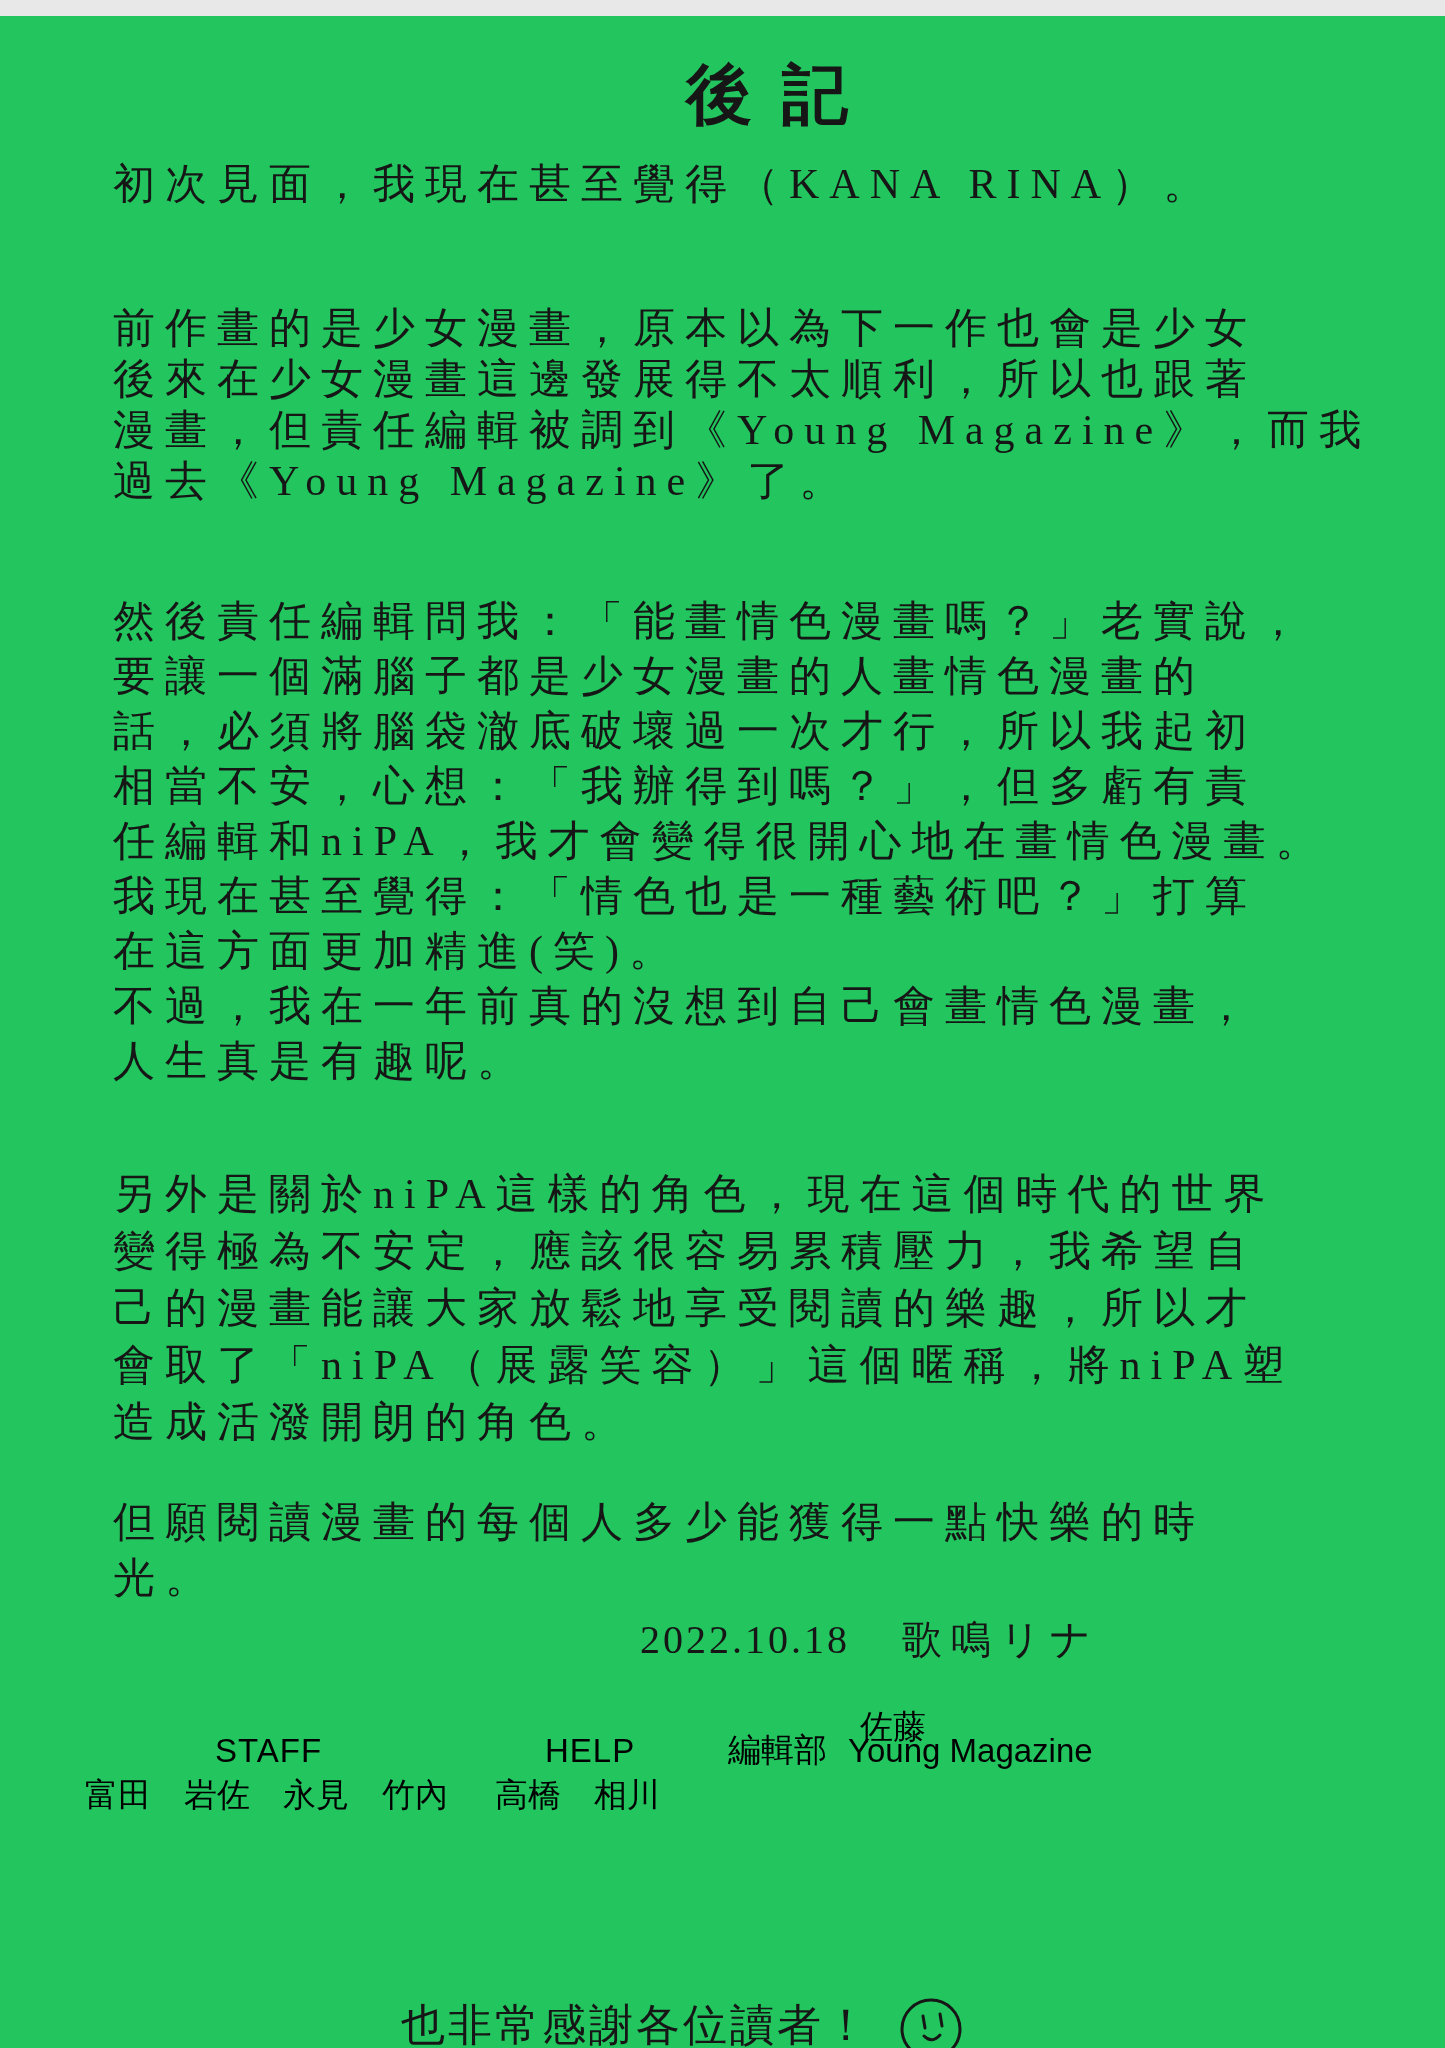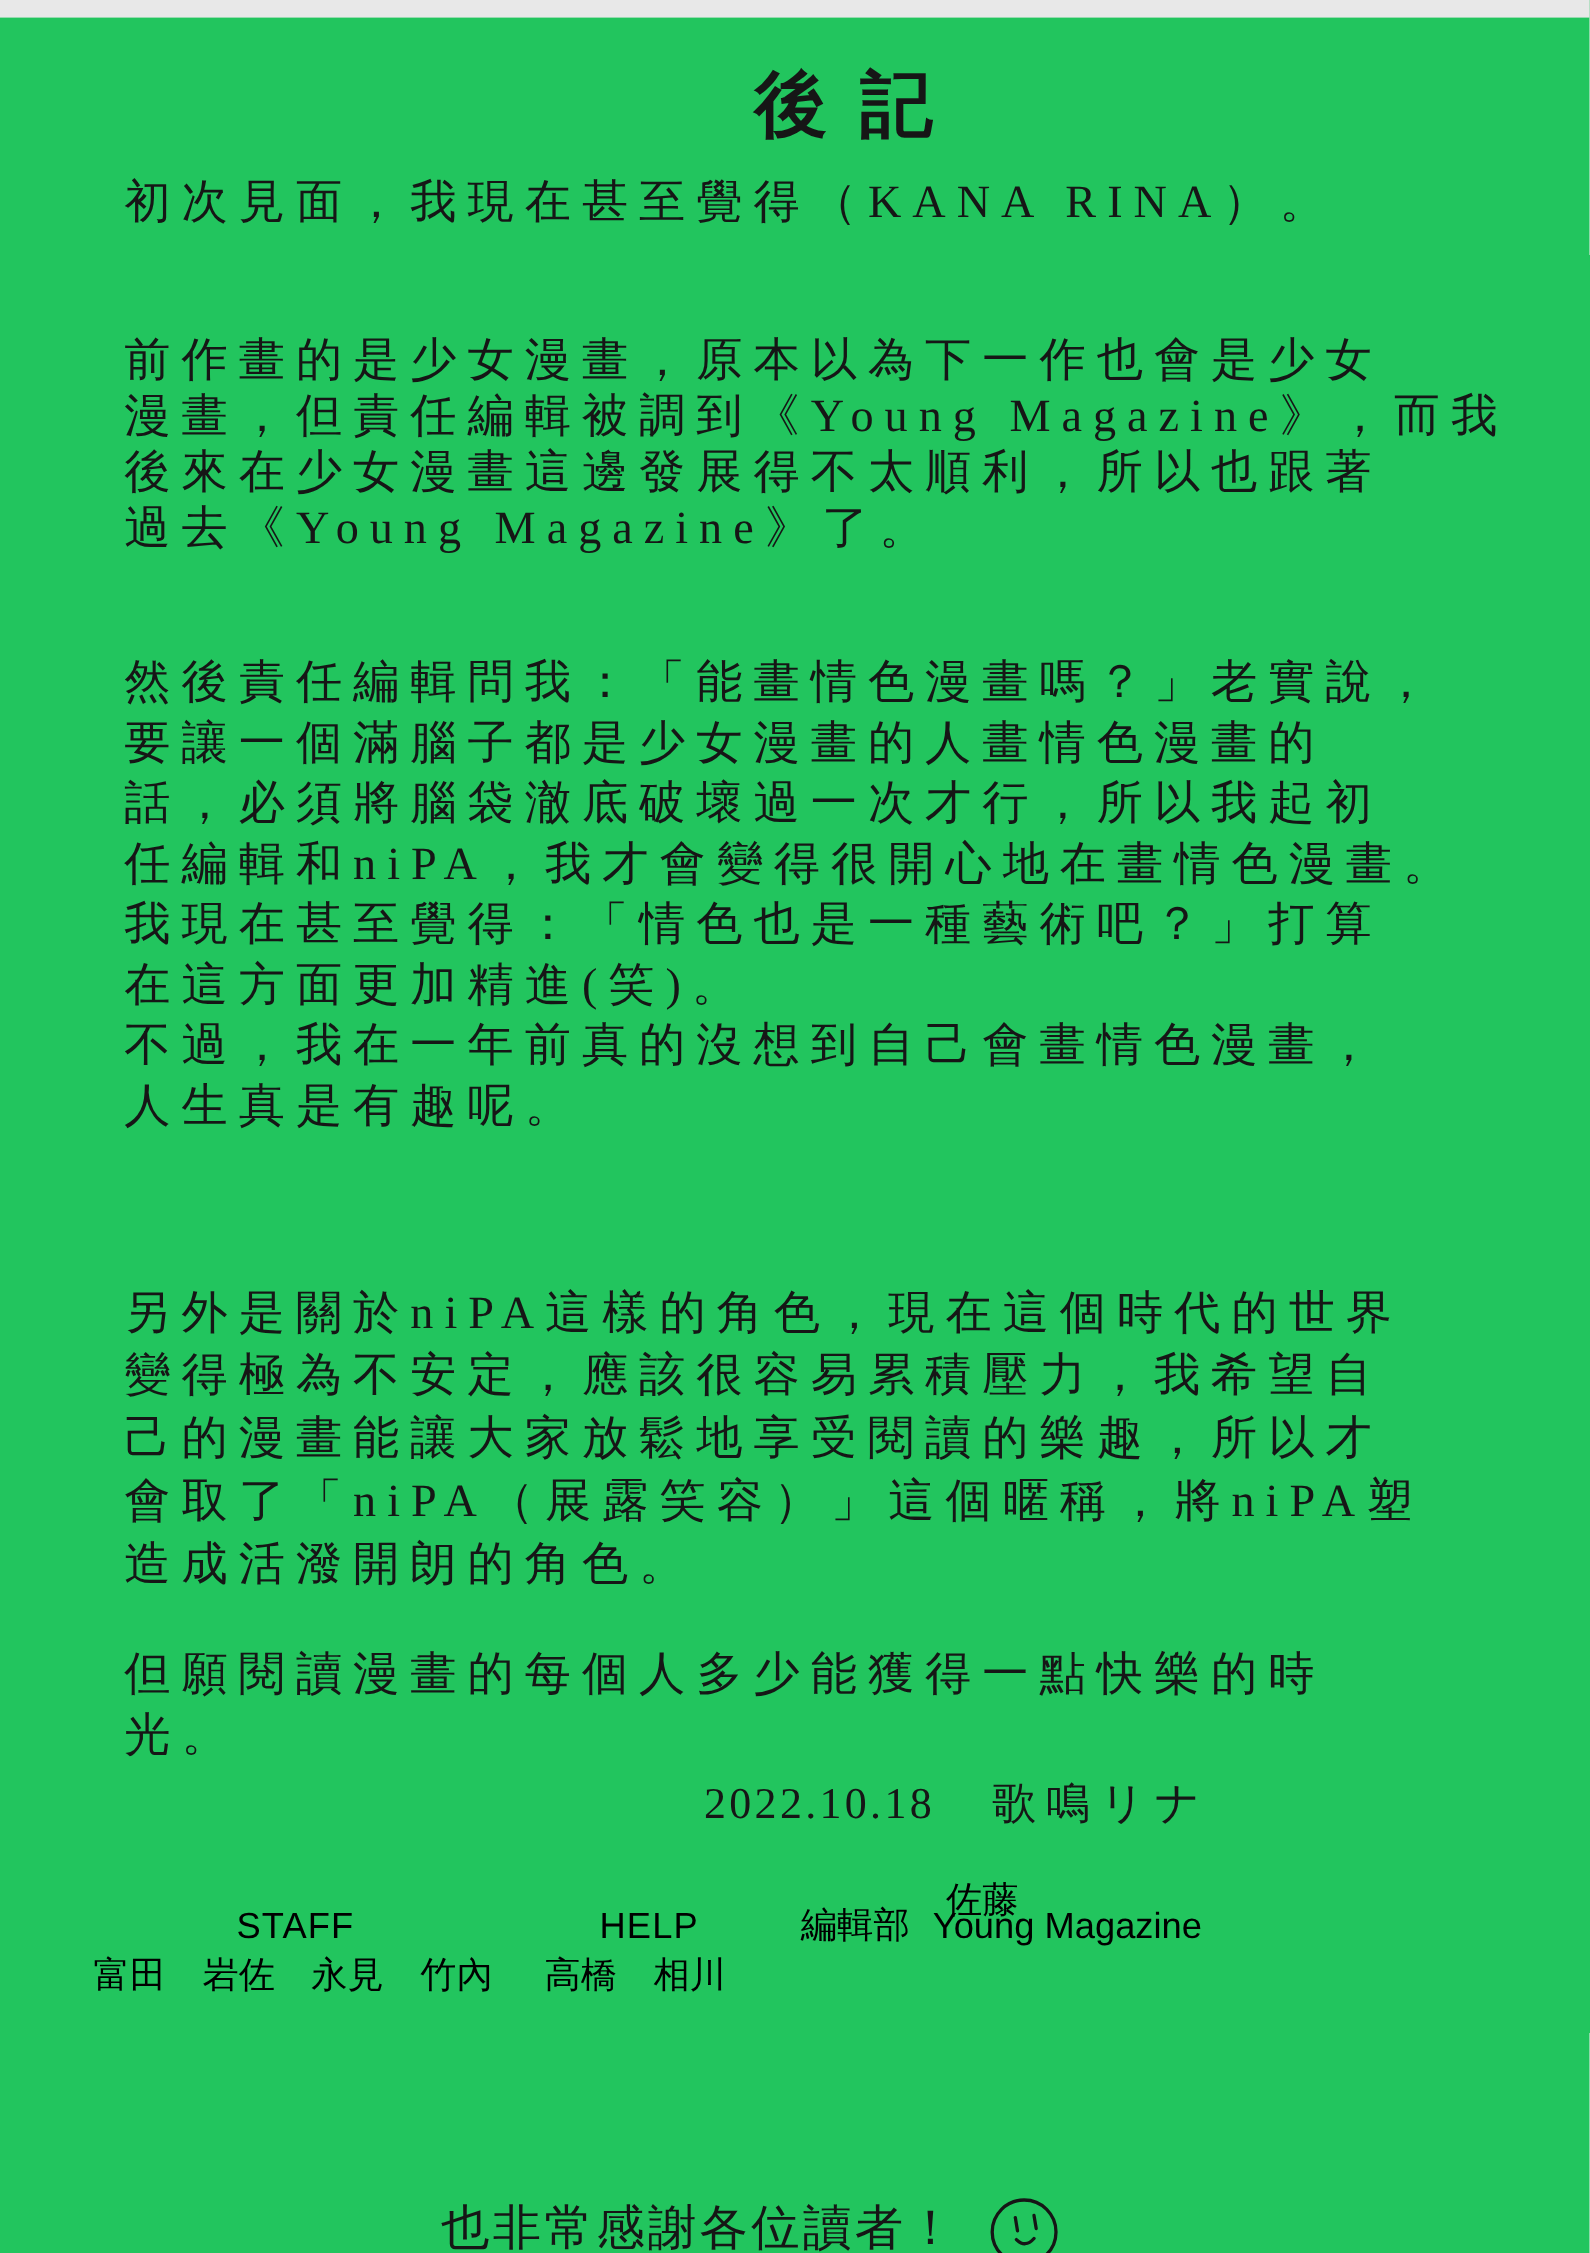--- a/index.html
+++ b/index.html
@@ -57,29 +57,30 @@
 <div class="page">
 
   <h1 class="title">後記</h1>
 
   <section class="para p1">
     <div class="line">初次見面，我現在甚至覺得（KANA RINA）。</div>
   </section>
 
   <section class="para p2">
     <div class="line">前作畫的是少女漫畫，原本以為下一作也會是少女</div>
+    <div class="line">後來在少女漫畫這邊發展得不太順利，所以也跟著</div>
     <div class="line">漫畫，但責任編輯被調到《Young Magazine》，而我</div>
-    <div class="line">後來在少女漫畫這邊發展得不太順利，所以也跟著</div>
     <div class="line">過去《Young Magazine》了。</div>
   </section>
 
   <section class="para p3">
     <div class="line">然後責任編輯問我：「能畫情色漫畫嗎？」老實說，</div>
     <div class="line">要讓一個滿腦子都是少女漫畫的人畫情色漫畫的</div>
     <div class="line">話，必須將腦袋澈底破壞過一次才行，所以我起初</div>
+    <div class="line">相當不安，心想：「我辦得到嗎？」，但多虧有責</div>
     <div class="line">任編輯和niPA，我才會變得很開心地在畫情色漫畫。</div>
     <div class="line">我現在甚至覺得：「情色也是一種藝術吧？」打算</div>
     <div class="line">在這方面更加精進(笑)。</div>
     <div class="line">不過，我在一年前真的沒想到自己會畫情色漫畫，</div>
     <div class="line">人生真是有趣呢。</div>
   </section>
 
   <section class="para p4">
     <div class="line">另外是關於niPA這樣的角色，現在這個時代的世界</div>
     <div class="line">變得極為不安定，應該很容易累積壓力，我希望自</div>

